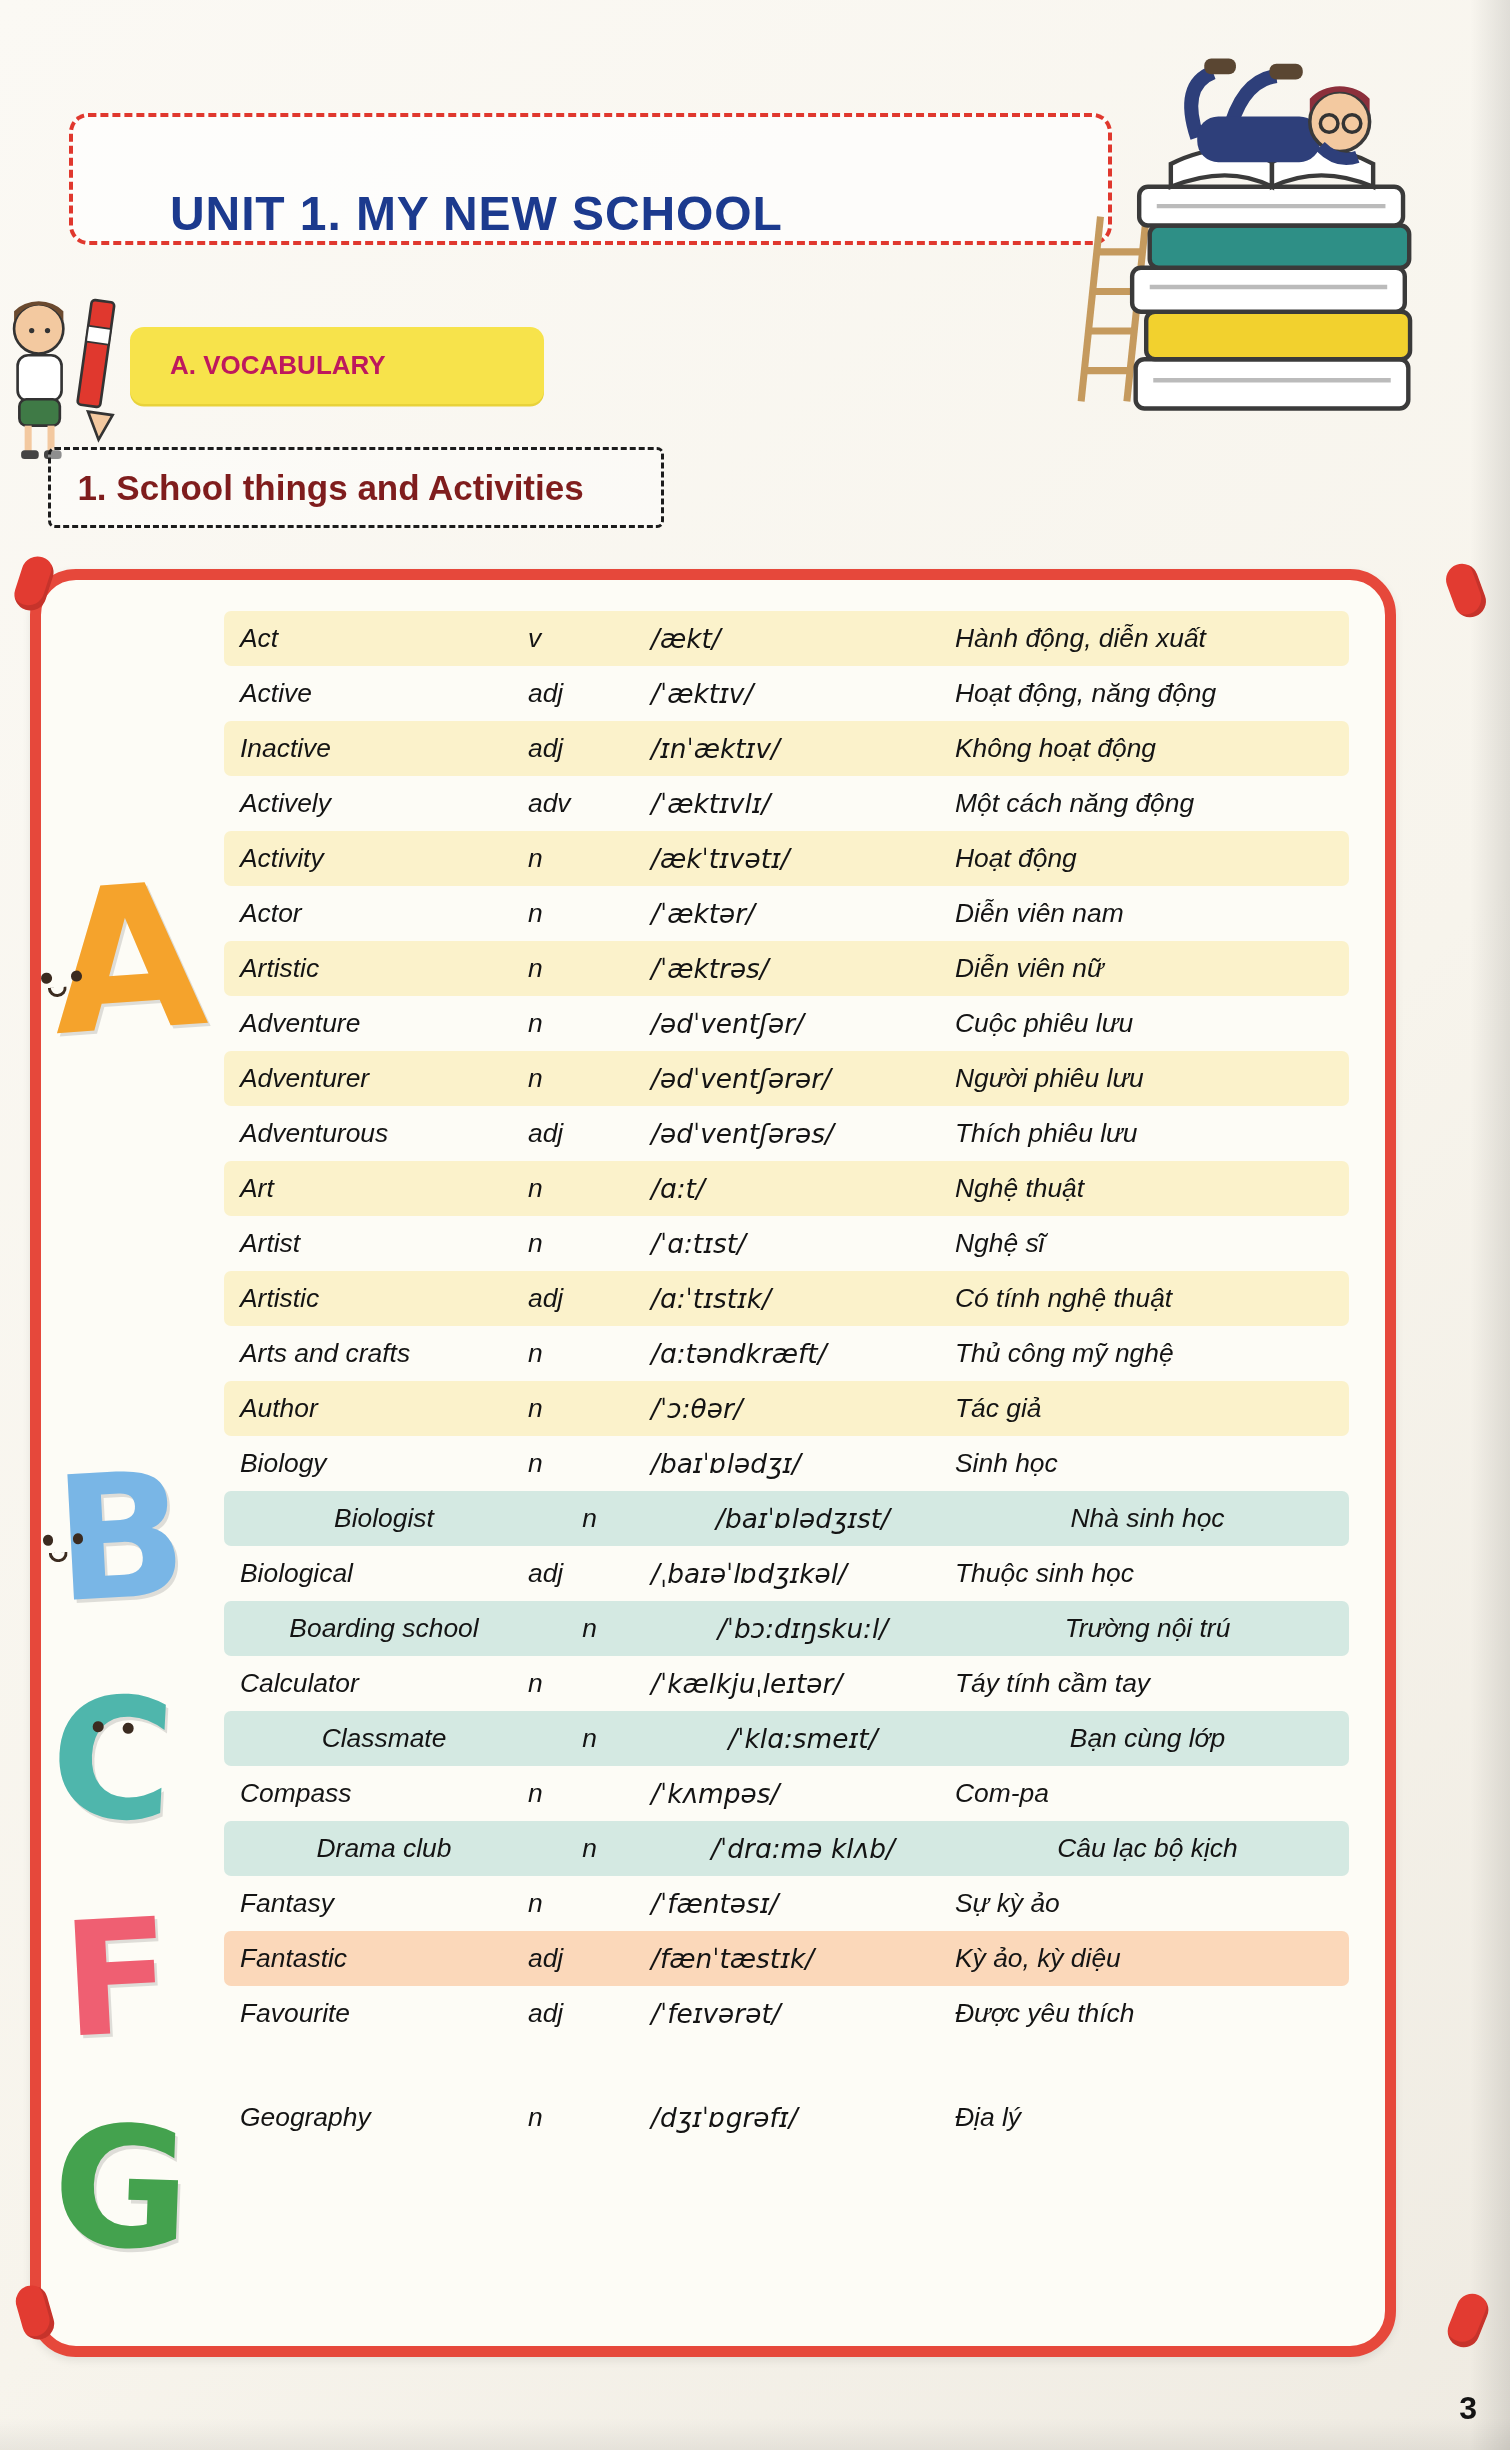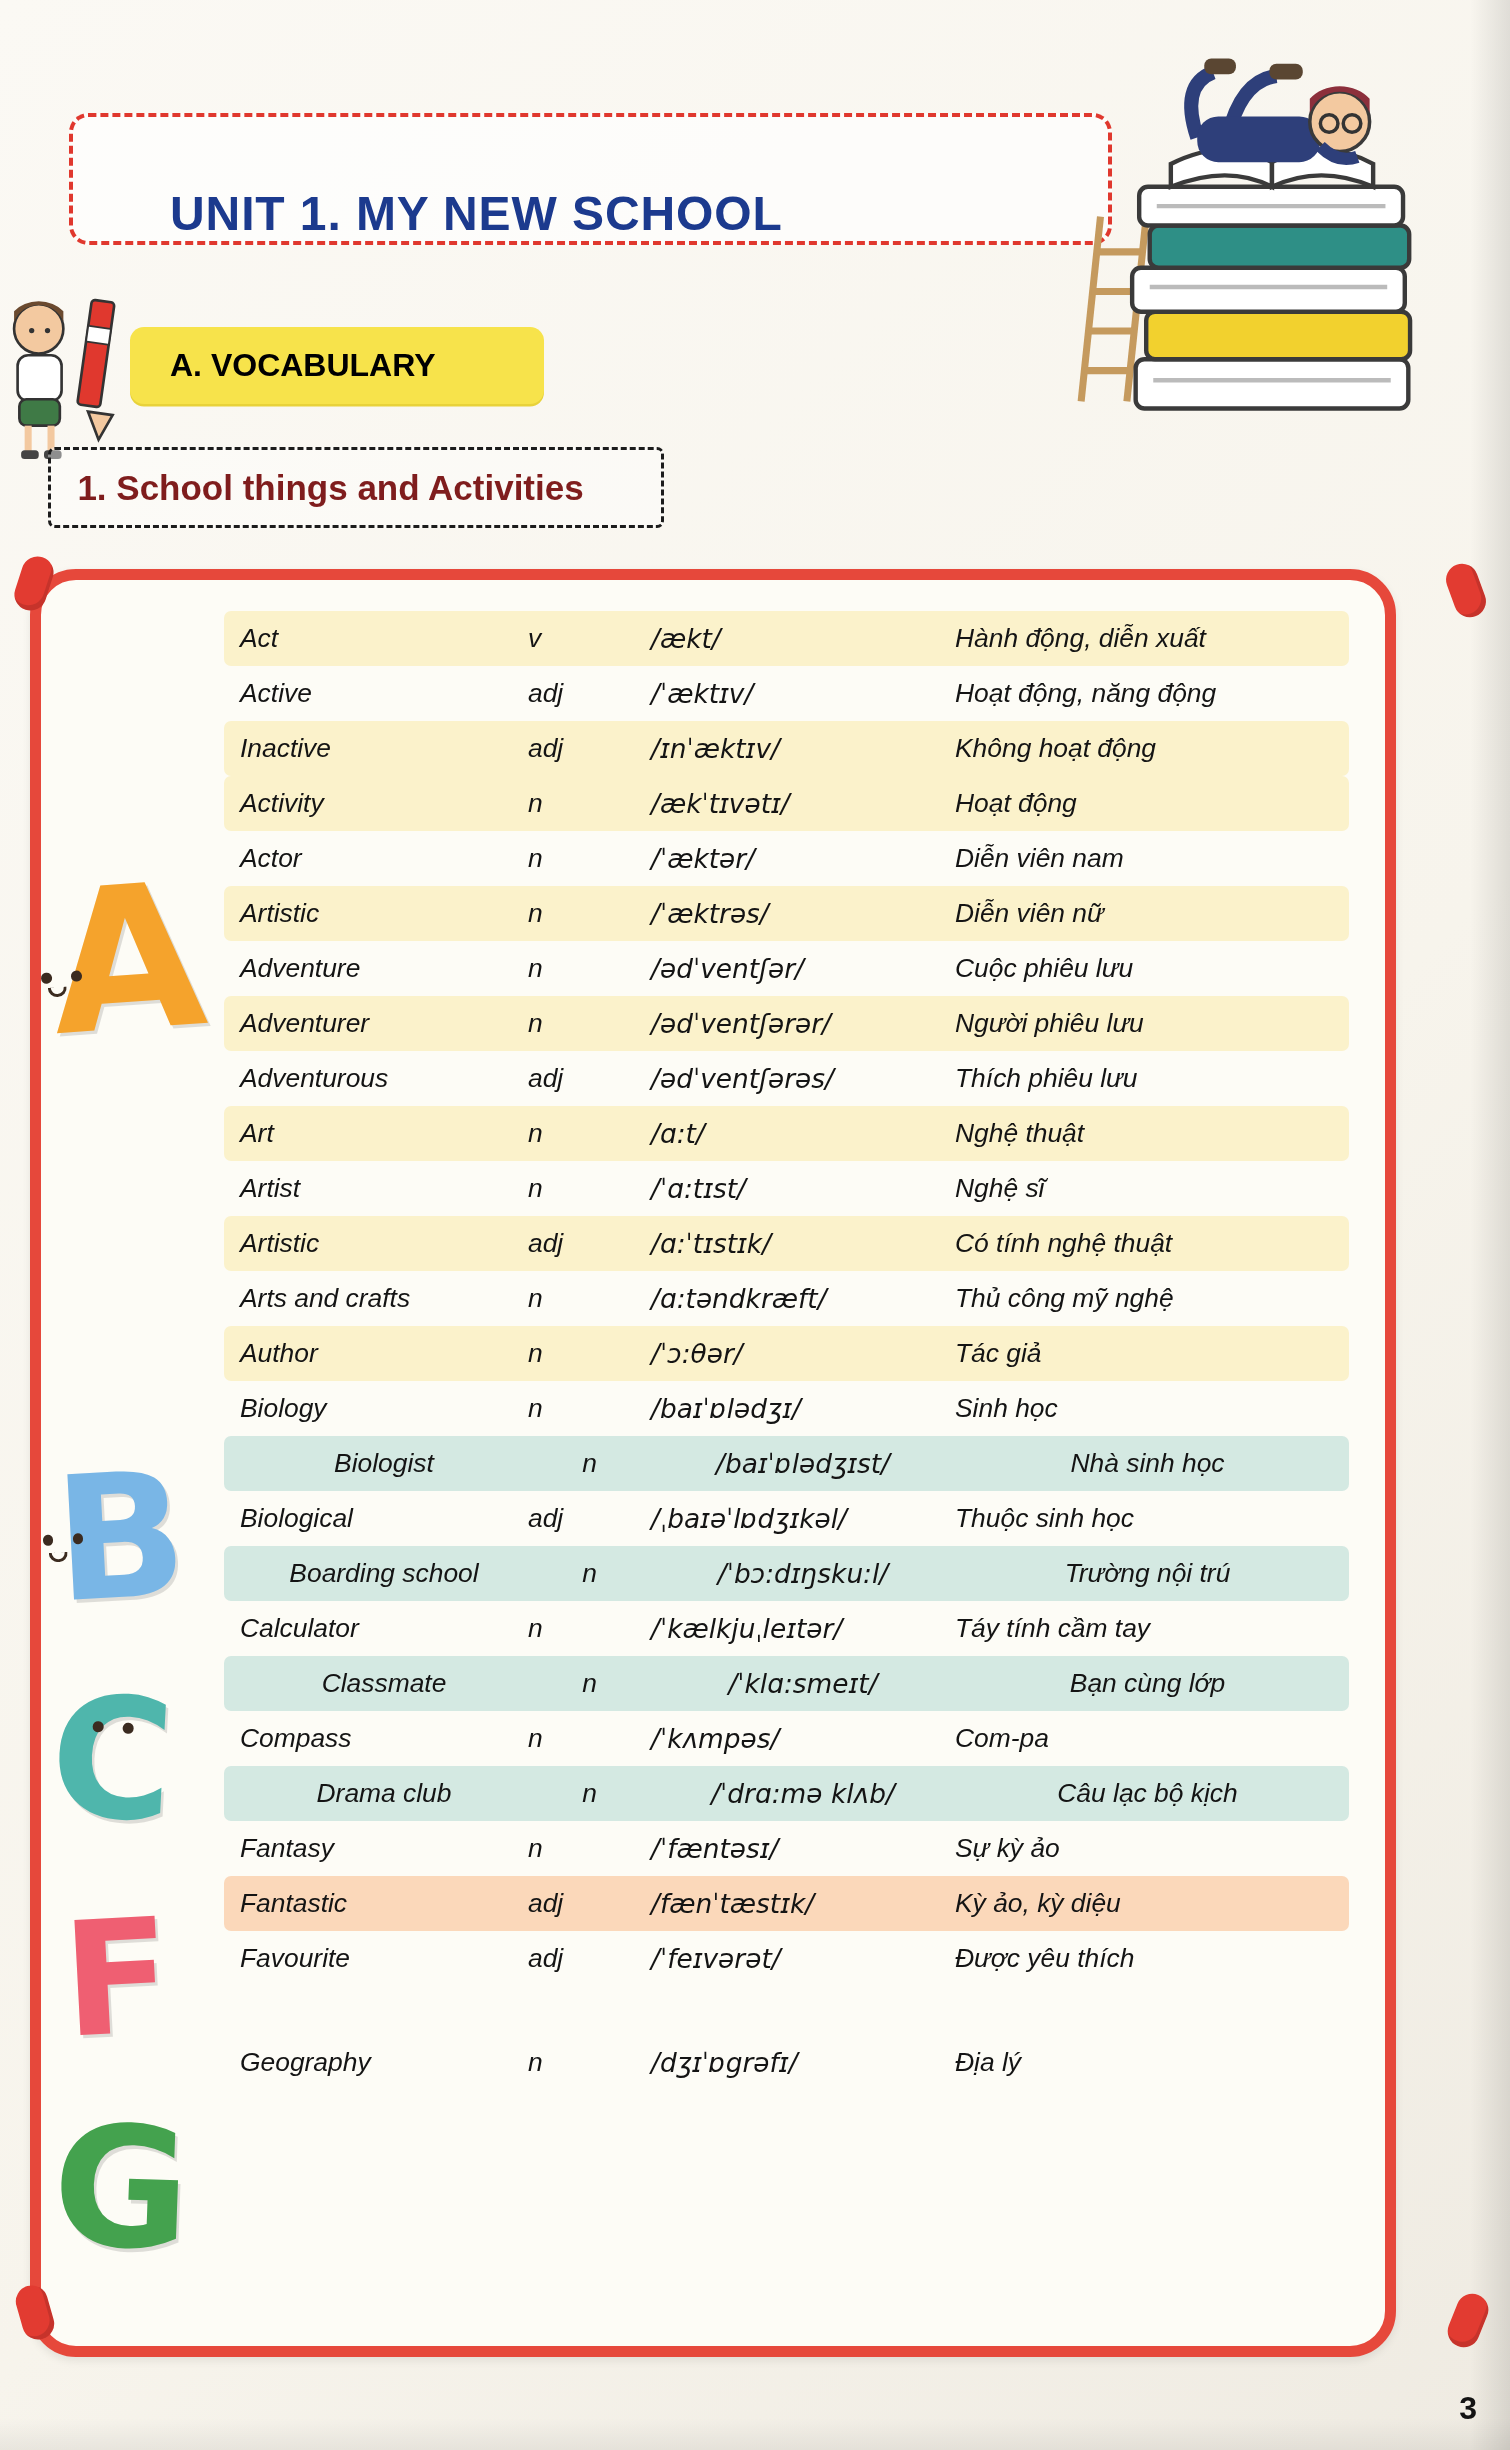--- a/index.html
+++ b/index.html
@@ -29,21 +29,21 @@
   .books-illustration{position:absolute;left:1065px;top:32px;width:370px;height:387px;}
 
   
   .kid-illustration{position:absolute;left:0px;top:283px;width:132px;height:185px;}
   .vocab-heading{
     position:absolute;left:130px;top:327px;min-width:414px;height:77px;
     background:#f7e34b;border-radius:14px;
     display:flex;align-items:center;padding:0 40px;
     box-shadow:0 2.6px 0 #e8d23a;
   }
-  .vocab-heading span{font-size:32px;font-weight:bold;color:#000000;}
+  .vocab-heading span{font-size:26px;font-weight:bold;color:#be185d;}
 
   
   .subsection-box{
     position:absolute;left:48px;top:447px;width:616px;height:81px;
     border:3.5px dashed #1c1c1c;border-radius:7px;
     display:flex;align-items:center;padding-left:26.4px;
     background:rgba(255,255,255,0.4);
   }
   .subsection-box span{font-size:35px;font-weight:bold;color:#7f1d1d;}
 
@@ -232,20 +232,26 @@
     <div class="c-pos">adj</div>
     <div class="c-ipa">/ˈæktɪv/</div>
     <div class="c-meaning">Hoạt động, năng động</div>
   </div>
     <div class="vrow tint-yellow">
     <div class="c-word">Inactive</div>
     <div class="c-pos">adj</div>
     <div class="c-ipa">/ɪnˈæktɪv/</div>
     <div class="c-meaning">Không hoạt động</div>
   </div>
+    <div class="vrow tint-none">
+    <div class="c-word">Actively</div>
+    <div class="c-pos">adv</div>
+    <div class="c-ipa">/ˈæktɪvlɪ/</div>
+    <div class="c-meaning">Một cách năng động</div>
+  </div>
     <div class="vrow tint-yellow">
     <div class="c-word">Activity</div>
     <div class="c-pos">n</div>
     <div class="c-ipa">/ækˈtɪvətɪ/</div>
     <div class="c-meaning">Hoạt động</div>
   </div>
     <div class="vrow tint-none">
     <div class="c-word">Actor</div>
     <div class="c-pos">n</div>
     <div class="c-ipa">/ˈæktər/</div>

